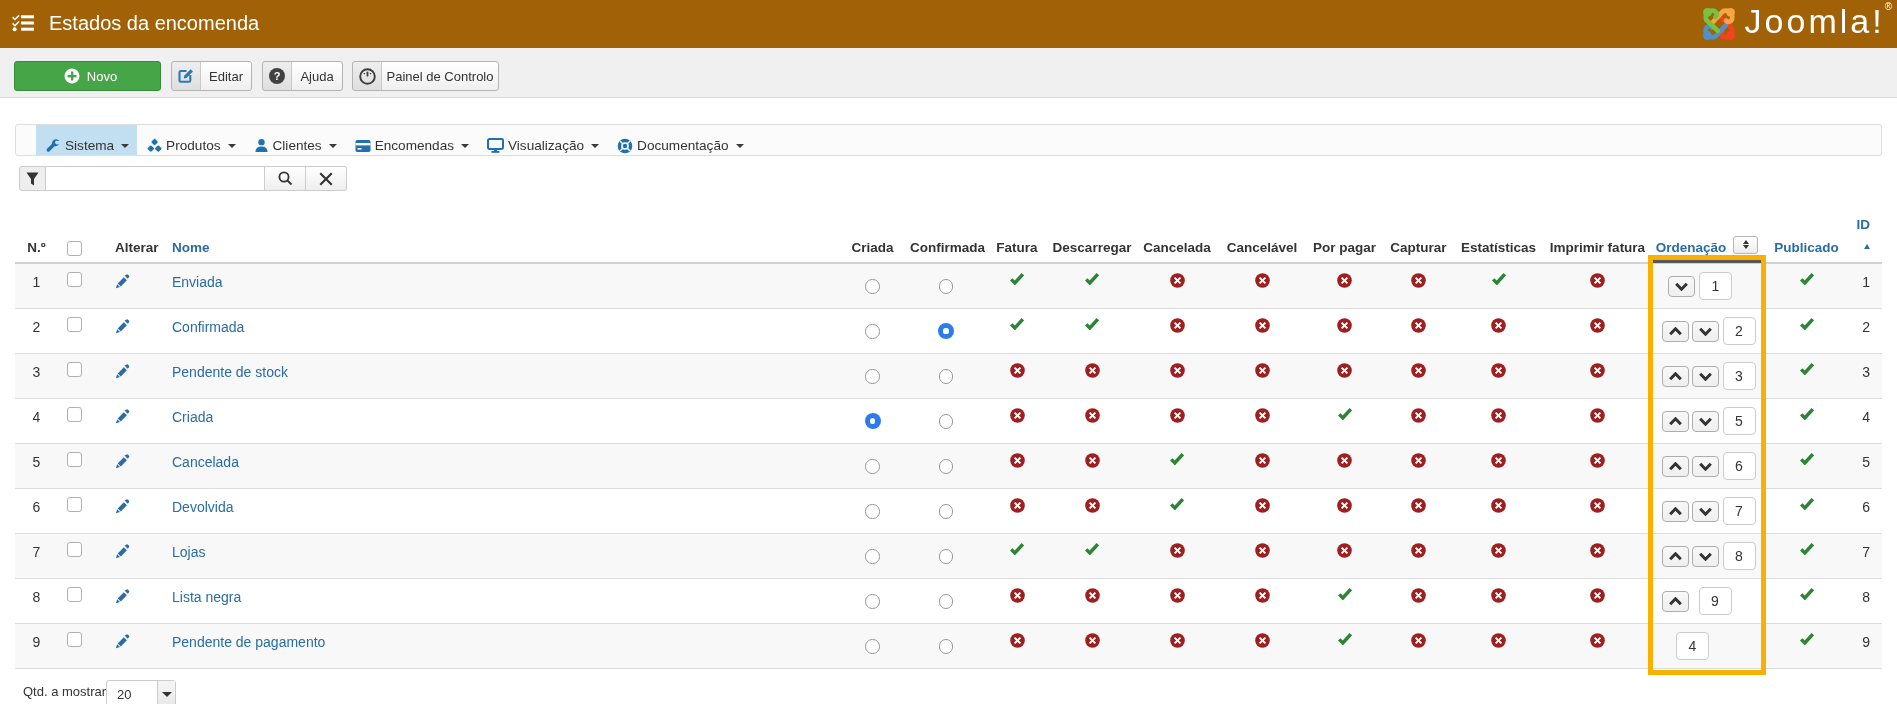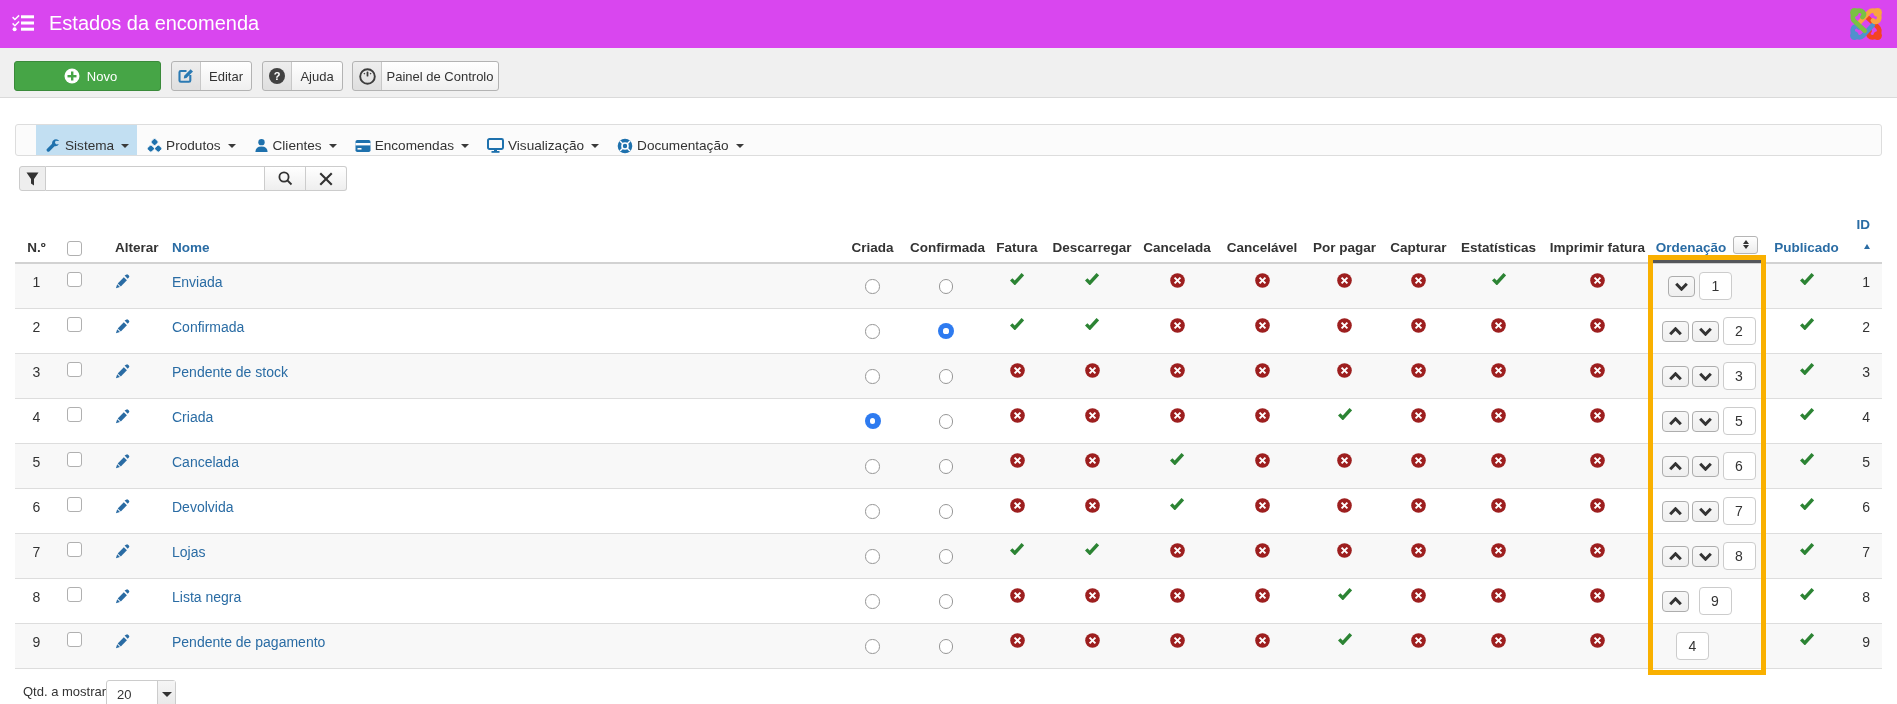--- a/index.html
+++ b/index.html
@@ -1,19 +1,19 @@
 <!DOCTYPE html>
 <html><head>
 <meta charset="utf-8">
 <style>
 * { margin:0; padding:0; box-sizing:content-box; }
 html,body { width:1897px; height:704px; overflow:hidden; background:#fff;
   font-family:"Liberation Sans", sans-serif; }
 
-.topbar { position:relative; height:48px; background:#d946ef; color:#fff; }
+.topbar { position:relative; height:48px; background:#a16207; color:#fff; }
 .topbar .menuicon { position:absolute; left:12px; top:14px; }
 .topbar .title { position:absolute; left:49px; top:12px; font-size:20px; color:#fff; }
 .logo { position:absolute; right:5px; top:4px; height:40px; display:flex; align-items:center; }
 .logo .word { color:#fff; font-size:34px; letter-spacing:3px; position:relative; top:-3px; }
 .logo .reg { color:#fff; font-size:10px; vertical-align:top; position:relative; top:-1px; letter-spacing:0; }
 
 .toolbar { height:49px; background:#f0f0f0; border-bottom:1px solid #dadada; position:relative; }
 .btn { position:absolute; top:13px; height:28px; border:1px solid #b3b3b3; border-radius:3px;
   background:linear-gradient(#ffffff,#efefef); display:flex; align-items:center; font-size:13px; color:#333; }
 .btn .ic { width:28px; align-self:stretch; display:flex; align-items:center; justify-content:center;
@@ -107,20 +107,21 @@
       </defs>
       <use href="#hook" stroke="#f44321" transform="rotate(180 21 21)"></use>
       <use href="#hook" stroke="#5091cd" transform="rotate(270 21 21)"></use>
       <use href="#hook" stroke="#f9a541" transform="rotate(90 21 21)"></use>
       <use href="#hook" stroke="#7ac143"></use>
       <circle cx="8.2" cy="8.2" r="4.8" fill="#7ac143"></circle>
       <circle cx="33.8" cy="8.2" r="4.8" fill="#f9a541"></circle>
       <circle cx="8.2" cy="33.8" r="4.8" fill="#5091cd"></circle>
       <circle cx="33.8" cy="33.8" r="4.8" fill="#f44321"></circle>
     </svg>
+    <span class="word">Joomla!<span class="reg">®</span></span>
   </div>
 </div>
 <div class="toolbar">
   <div class="btn btn-novo">
     <svg width="16" height="16" viewBox="0 0 16 16">
         <circle cx="8" cy="8" r="7.5" fill="#fff"></circle>
         <rect x="7" y="3.5" width="2.4" height="9" fill="#46a546"></rect>
         <rect x="3.5" y="7" width="9" height="2.4" fill="#46a546"></rect>
       </svg>
     <span>Novo</span>

